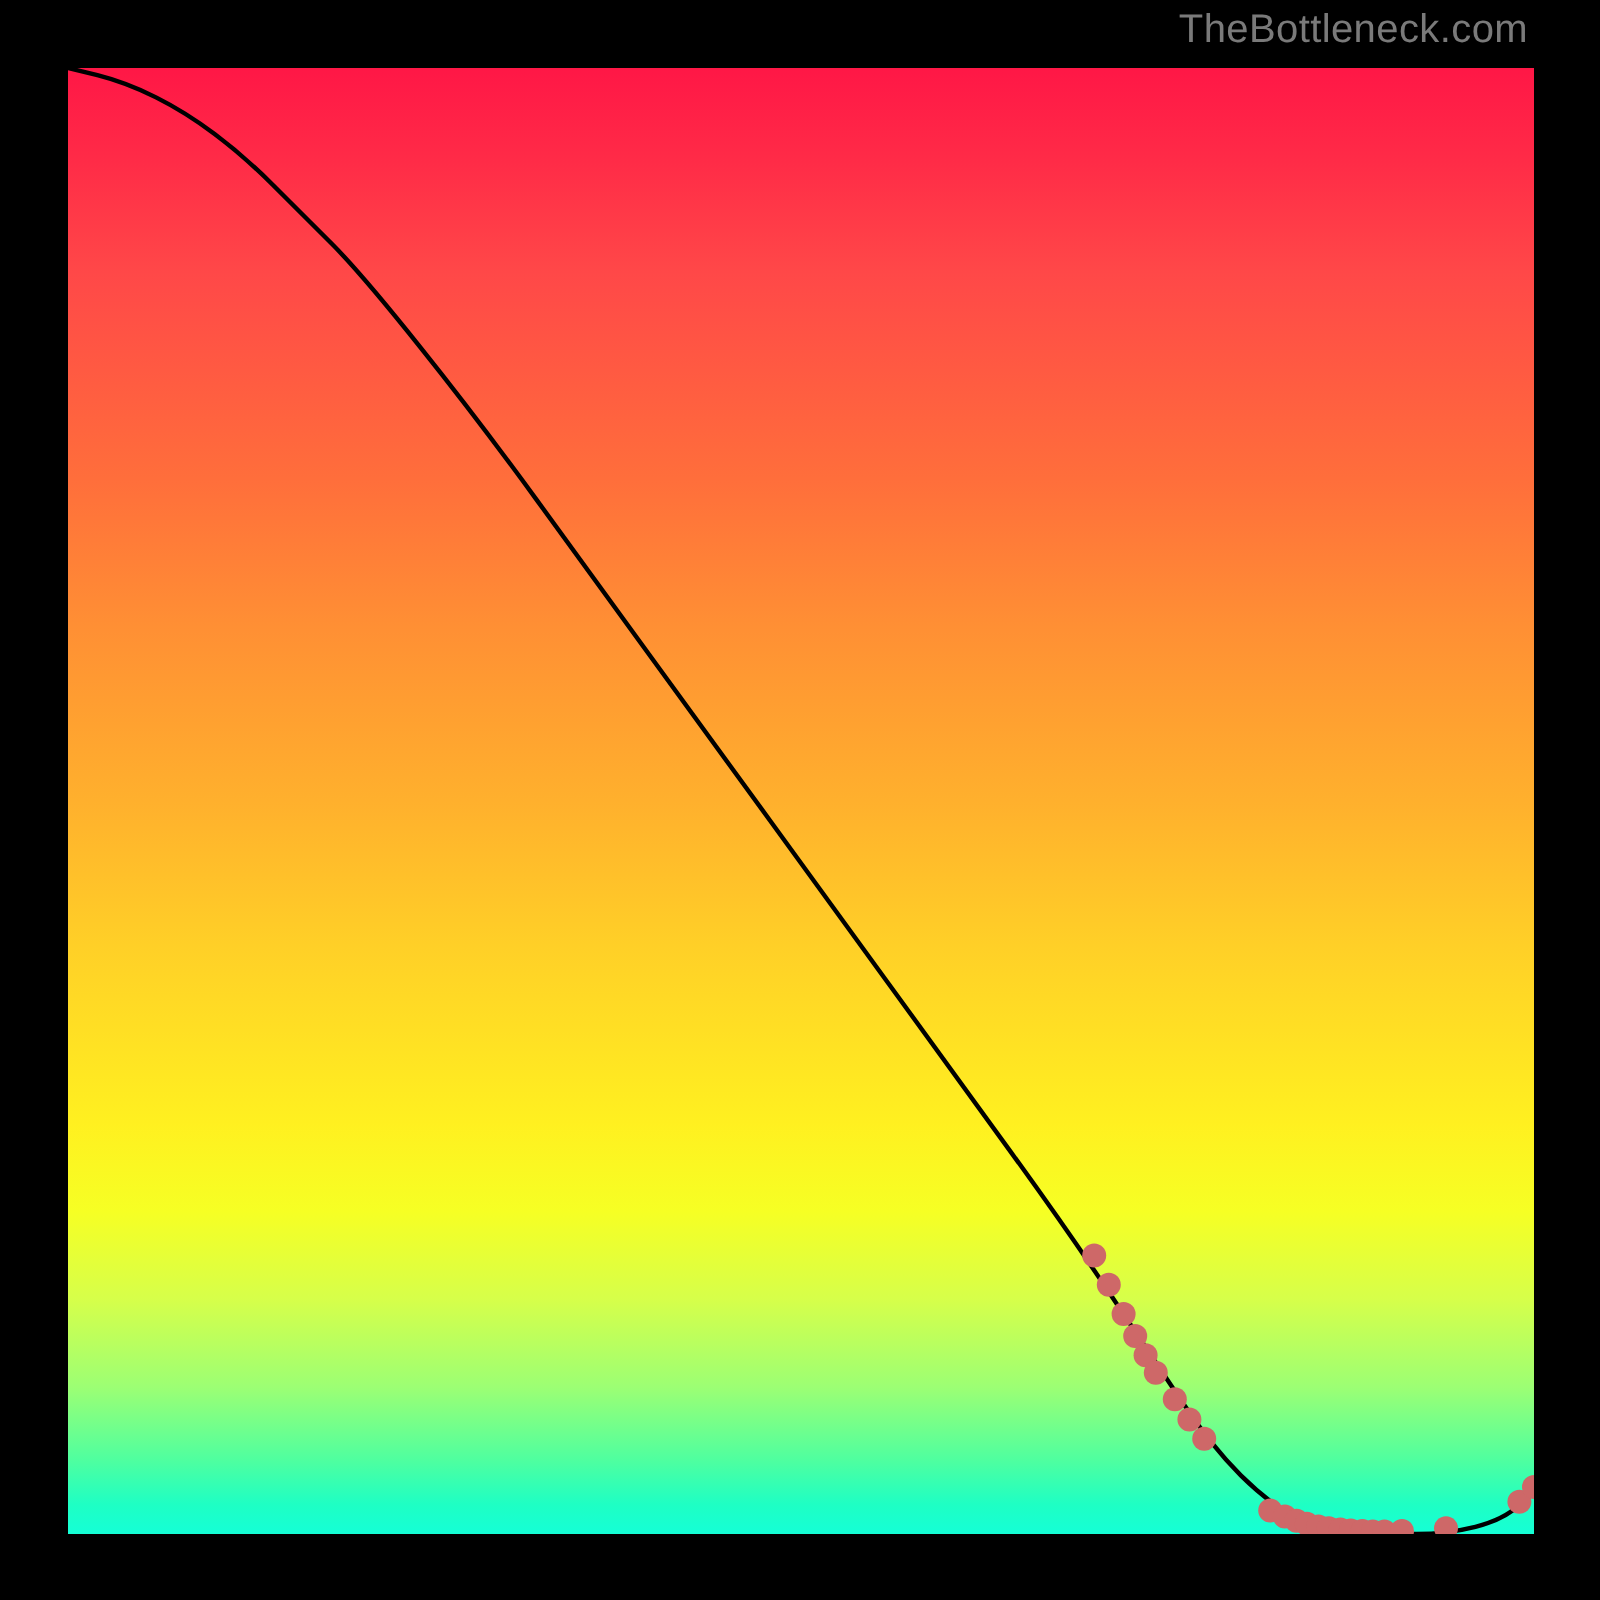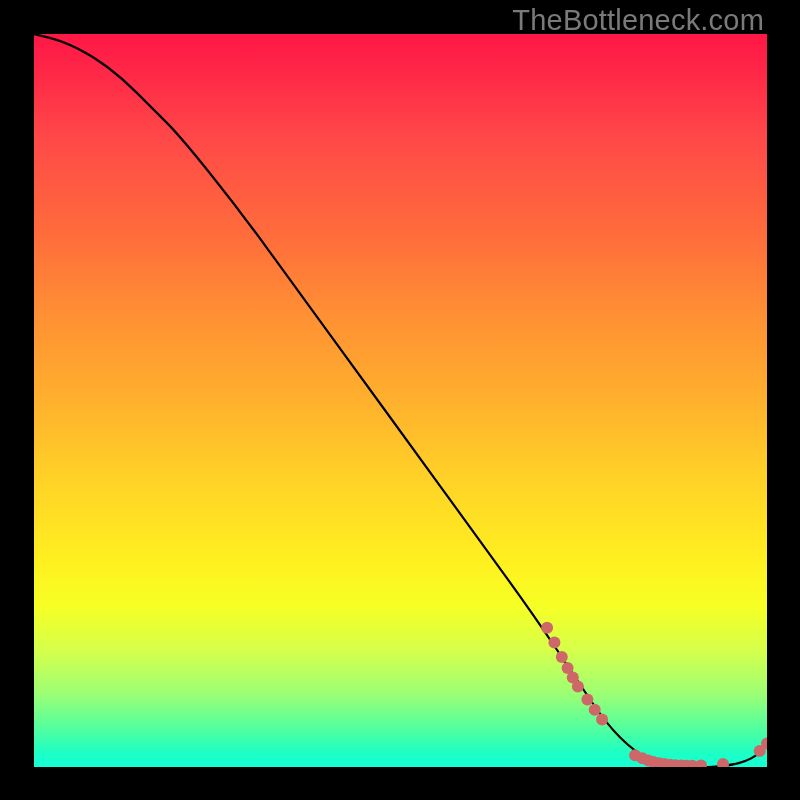--- a/index.html
+++ b/index.html
@@ -39,21 +39,21 @@
       #4effa0 95%,
       #1effc4 98%,
       #15ffd6 100%
     );
   }
   .watermark {
     position: absolute;
     top: 4px;
     right: 36px;
     color: #7a7a7a;
-    font-size: 29px;
+    font-size: 20px;
     font-weight: 400;
     letter-spacing: 0.2px;
   }
   svg.overlay {
     position: absolute;
     left: 34px;
     top: 34px;
     width: 733px;
     height: 733px;
   }

